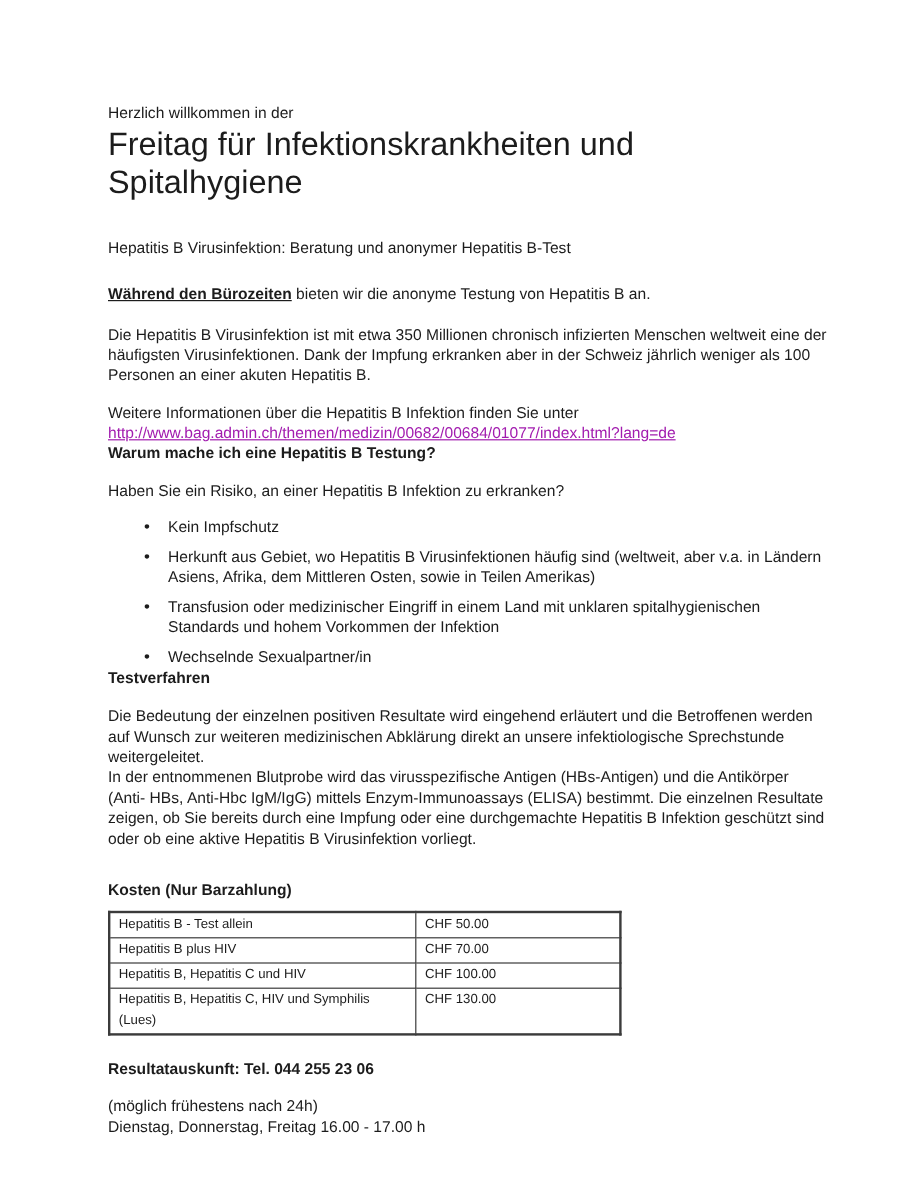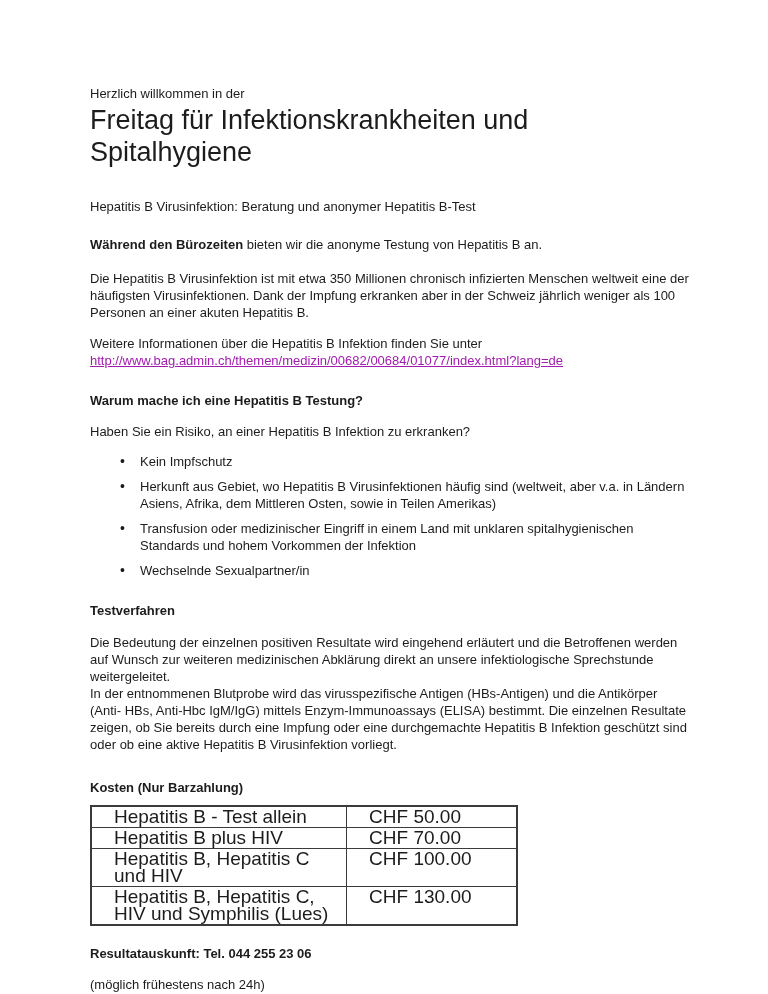--- a/index.html
+++ b/index.html
@@ -31,25 +31,24 @@
     letter-spacing: 0;
   }
   h2.doc-subtitle {
     font-size: 13px;
     font-weight: 400;
     line-height: 24px;
     margin-top: 27px;
   }
   .para { margin-top: 17px; }
   .para.tight { margin-top: 14px; }
-  b, strong, .bold { font-weight: 700; }
+  b, strong, .bold { font-weight: 700; text-decoration: underline; }
   .h3 {
     font-size: 13px;
     font-weight: 700;
-    margin-top: 23px;
   }
   .link-line a {
     color: #a21caf;
     text-decoration: underline;
   }
   ul.risk-list {
     list-style: none;
     margin-top: 13px;
   }
   ul.risk-list li {
@@ -67,23 +66,23 @@
   .test-paragraphs { margin-top: 15px; }
   table.price-table {
     border-collapse: collapse;
     margin-top: 9px;
     width: 428px;
     table-layout: fixed;
     border: 2px solid #3b3b3b;
   }
   table.price-table td {
     border: 1px solid #3b3b3b;
-    font-size: 19px;
+    font-size: 11px;
     line-height: 17px;
-    padding: 1px 7px 2px 22px;
+    padding: 1px 7px 2px 7px;
     vertical-align: top;
   }
   table.price-table td.col-service { width: 246px; }
   table.price-table td.col-price   { width: 164px; }
   .results-heading { margin-top: 19px; }
   .footer-note { margin-top: 14px; }
 </style>
 </head>
 <body>
 

